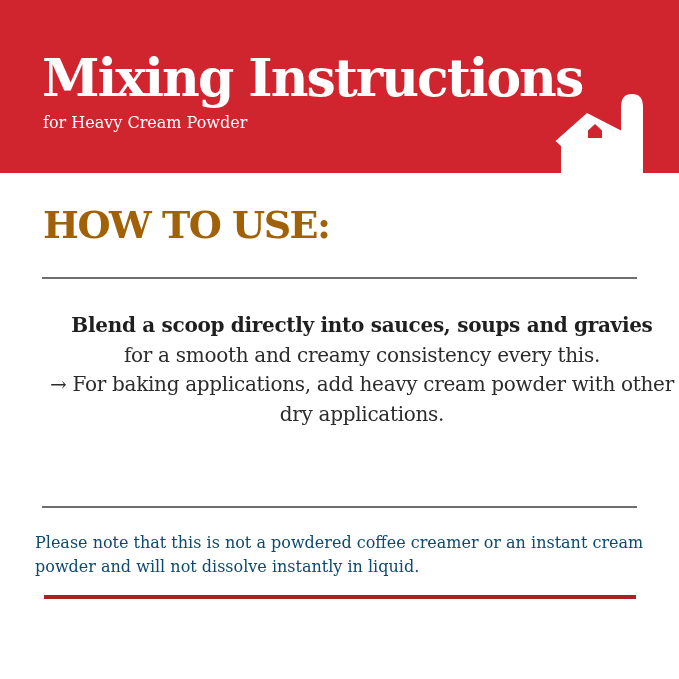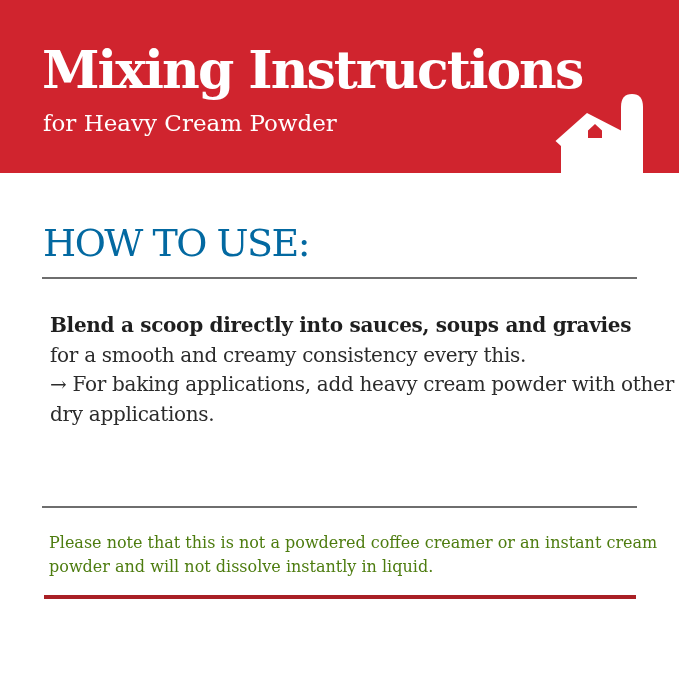--- a/index.html
+++ b/index.html
@@ -13,76 +13,77 @@
   }
   
   .band {
     position: absolute;
     left: 0; top: 0;
     width: 679px; height: 173px;
     background: #D0242E;
   }
   .title {
     position: absolute;
-    left: 42px; top: 44px;
+    left: 42px; top: 52px;
     font-size: 52px;
     line-height: 52px;
     font-weight: bold;
     letter-spacing: -2px;
     color: #ffffff;
     white-space: nowrap;
   }
   .subtitle {
     position: absolute;
     left: 43px; top: 110px;
-    font-size: 23px;
+    font-size: 16px;
     line-height: 26px;
     color: #ffffff;
     white-space: nowrap;
   }
   .barn {
     position: absolute;
     left: 555px; top: 94px;
     width: 124px; height: 79px;
   }
   
   .howto {
     position: absolute;
-    left: 43px; top: 223px;
+    left: 43px; top: 205px;
     font-size: 38px;
     line-height: 40px;
-    font-weight: normal;
+    font-weight: bold;
     letter-spacing: -1.5px;
-    color: #0369a1;
+    color: #a16207;
     white-space: nowrap;
   }
   .rule-gray {
     position: absolute;
     left: 42px;
     width: 595px; height: 2px;
     background: #6e6e6e;
   }
   .rule-1 { top: 277px; }
   .rule-2 { top: 506px; }
   .body-block {
     position: absolute;
     left: 50px; top: 311px;
     font-size: 20px;
     line-height: 29.5px;
     letter-spacing: -0.3px;
     color: #2b2b2b;
     white-space: nowrap;
+    text-align: center;
   }
   .body-block .intro { font-weight: bold; color: #1f1f1f; }
   .note-block {
     position: absolute;
-    left: 49px; top: 531px;
+    left: 35px; top: 531px;
     font-size: 16px;
     line-height: 23.5px;
-    color: #4d7c0f;
+    color: #0c4a6e;
     white-space: nowrap;
   }
   .rule-red {
     position: absolute;
     left: 44px; top: 595px;
     width: 592px; height: 4px;
     background: #A92025;
   }
   .footer-line {
     position: absolute;

